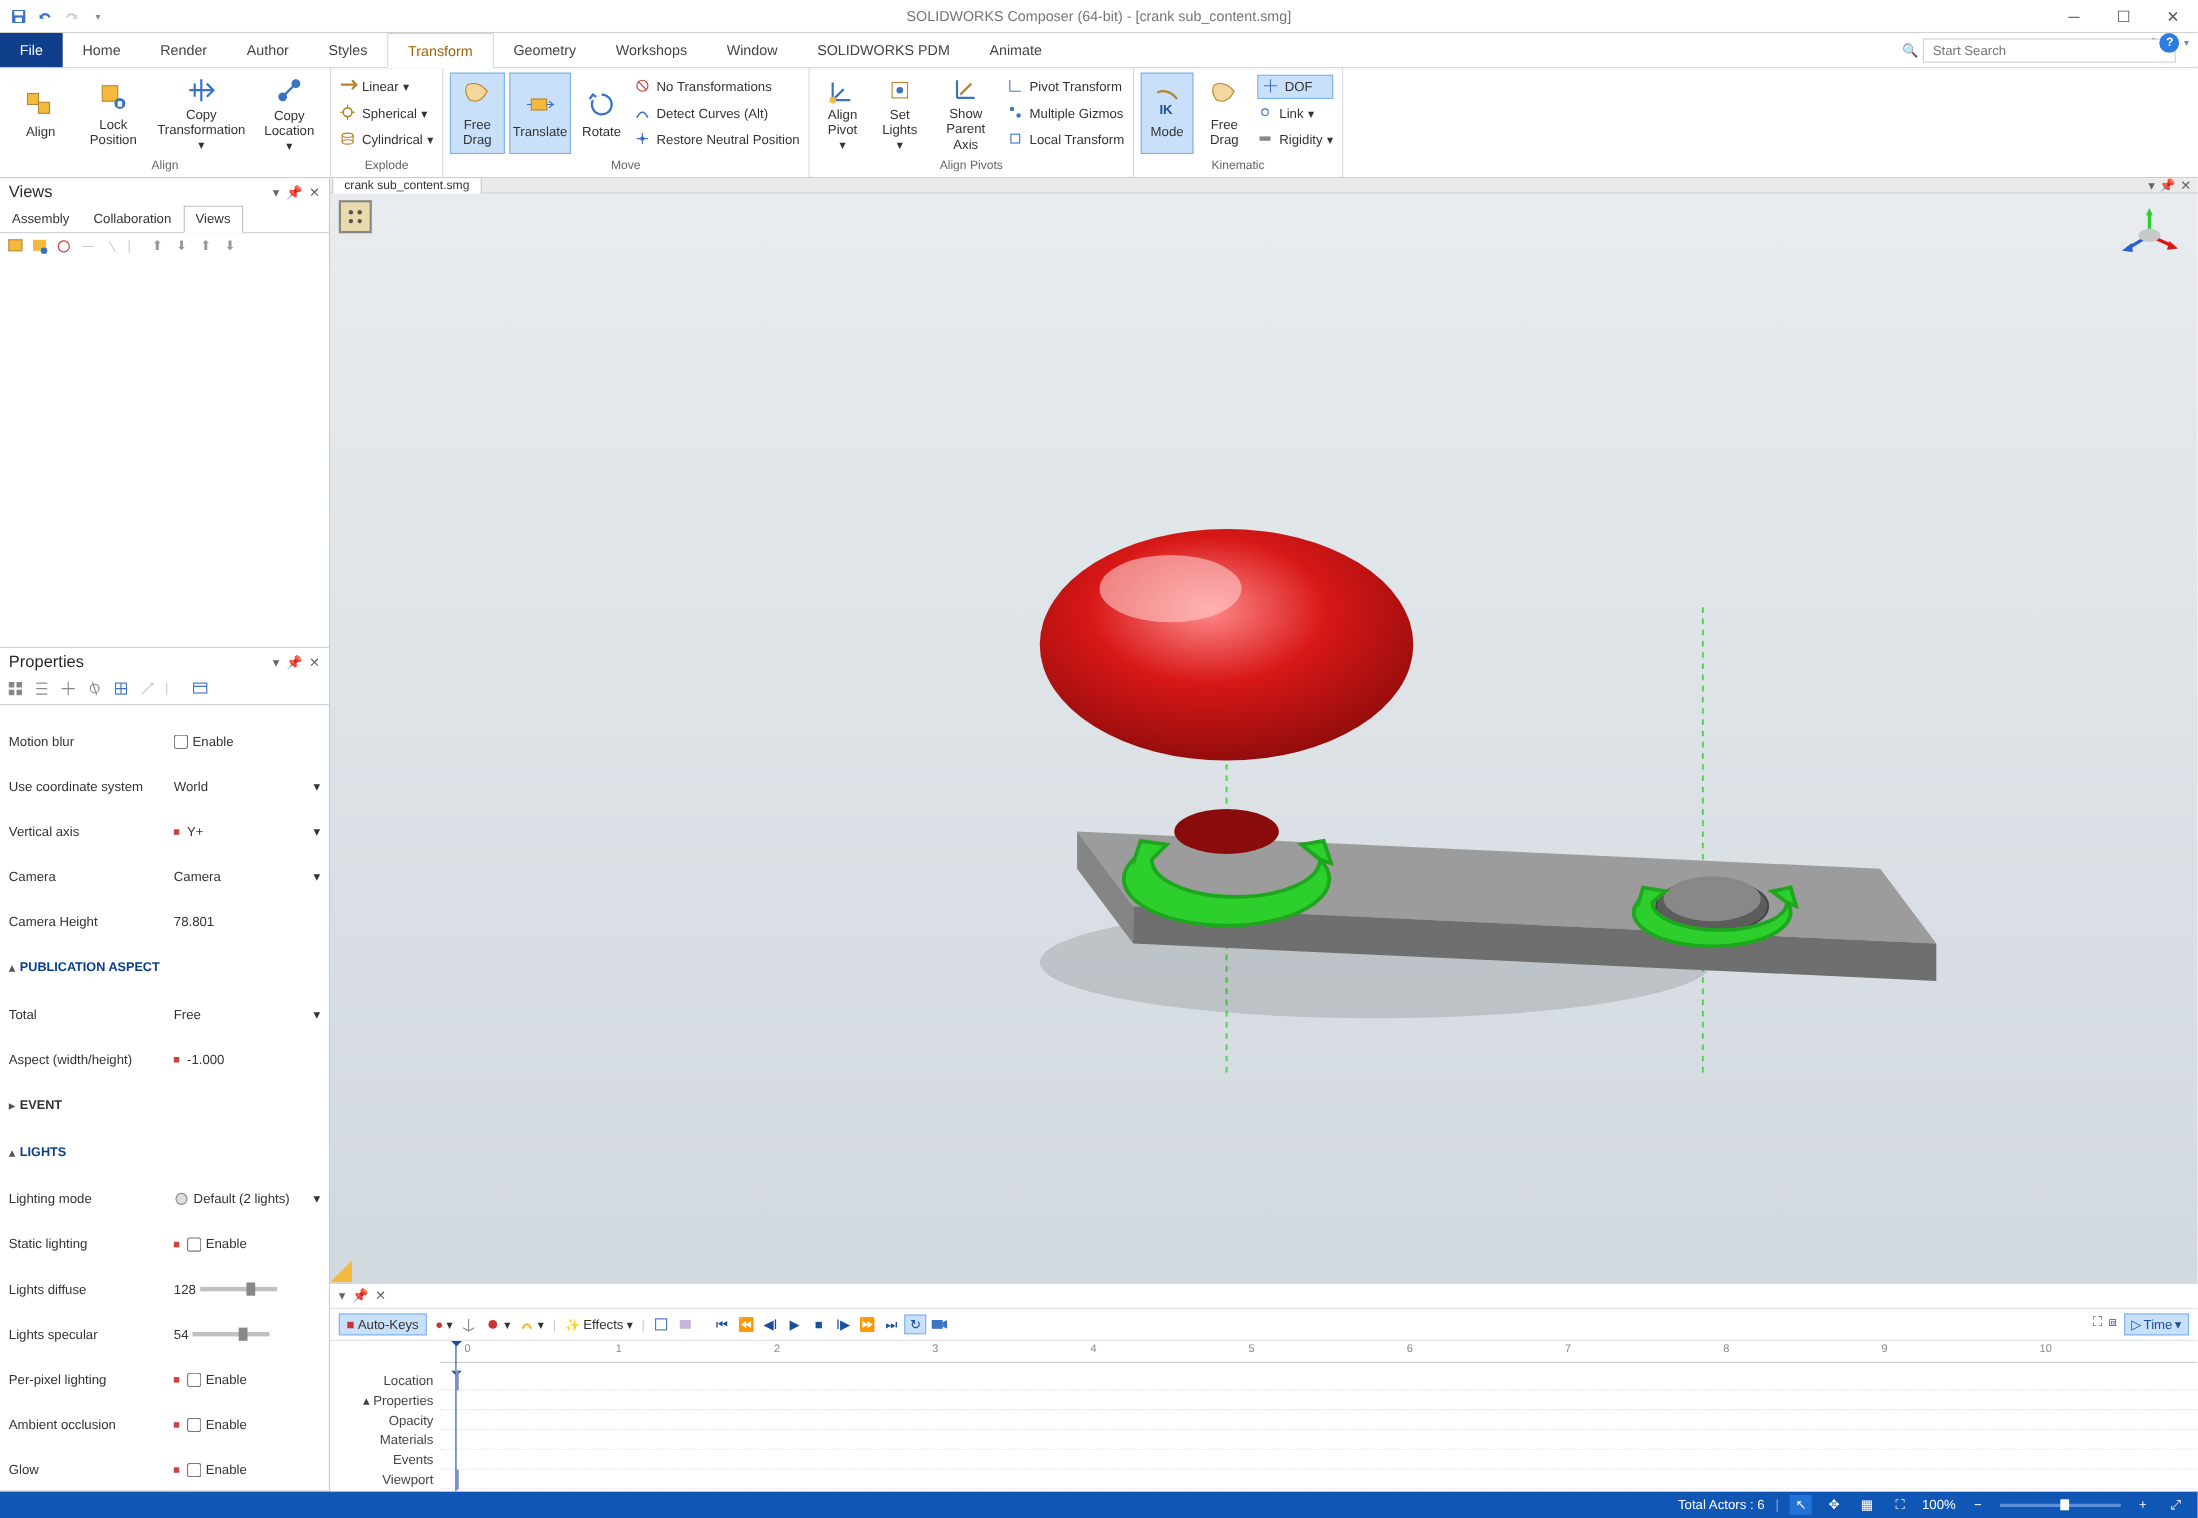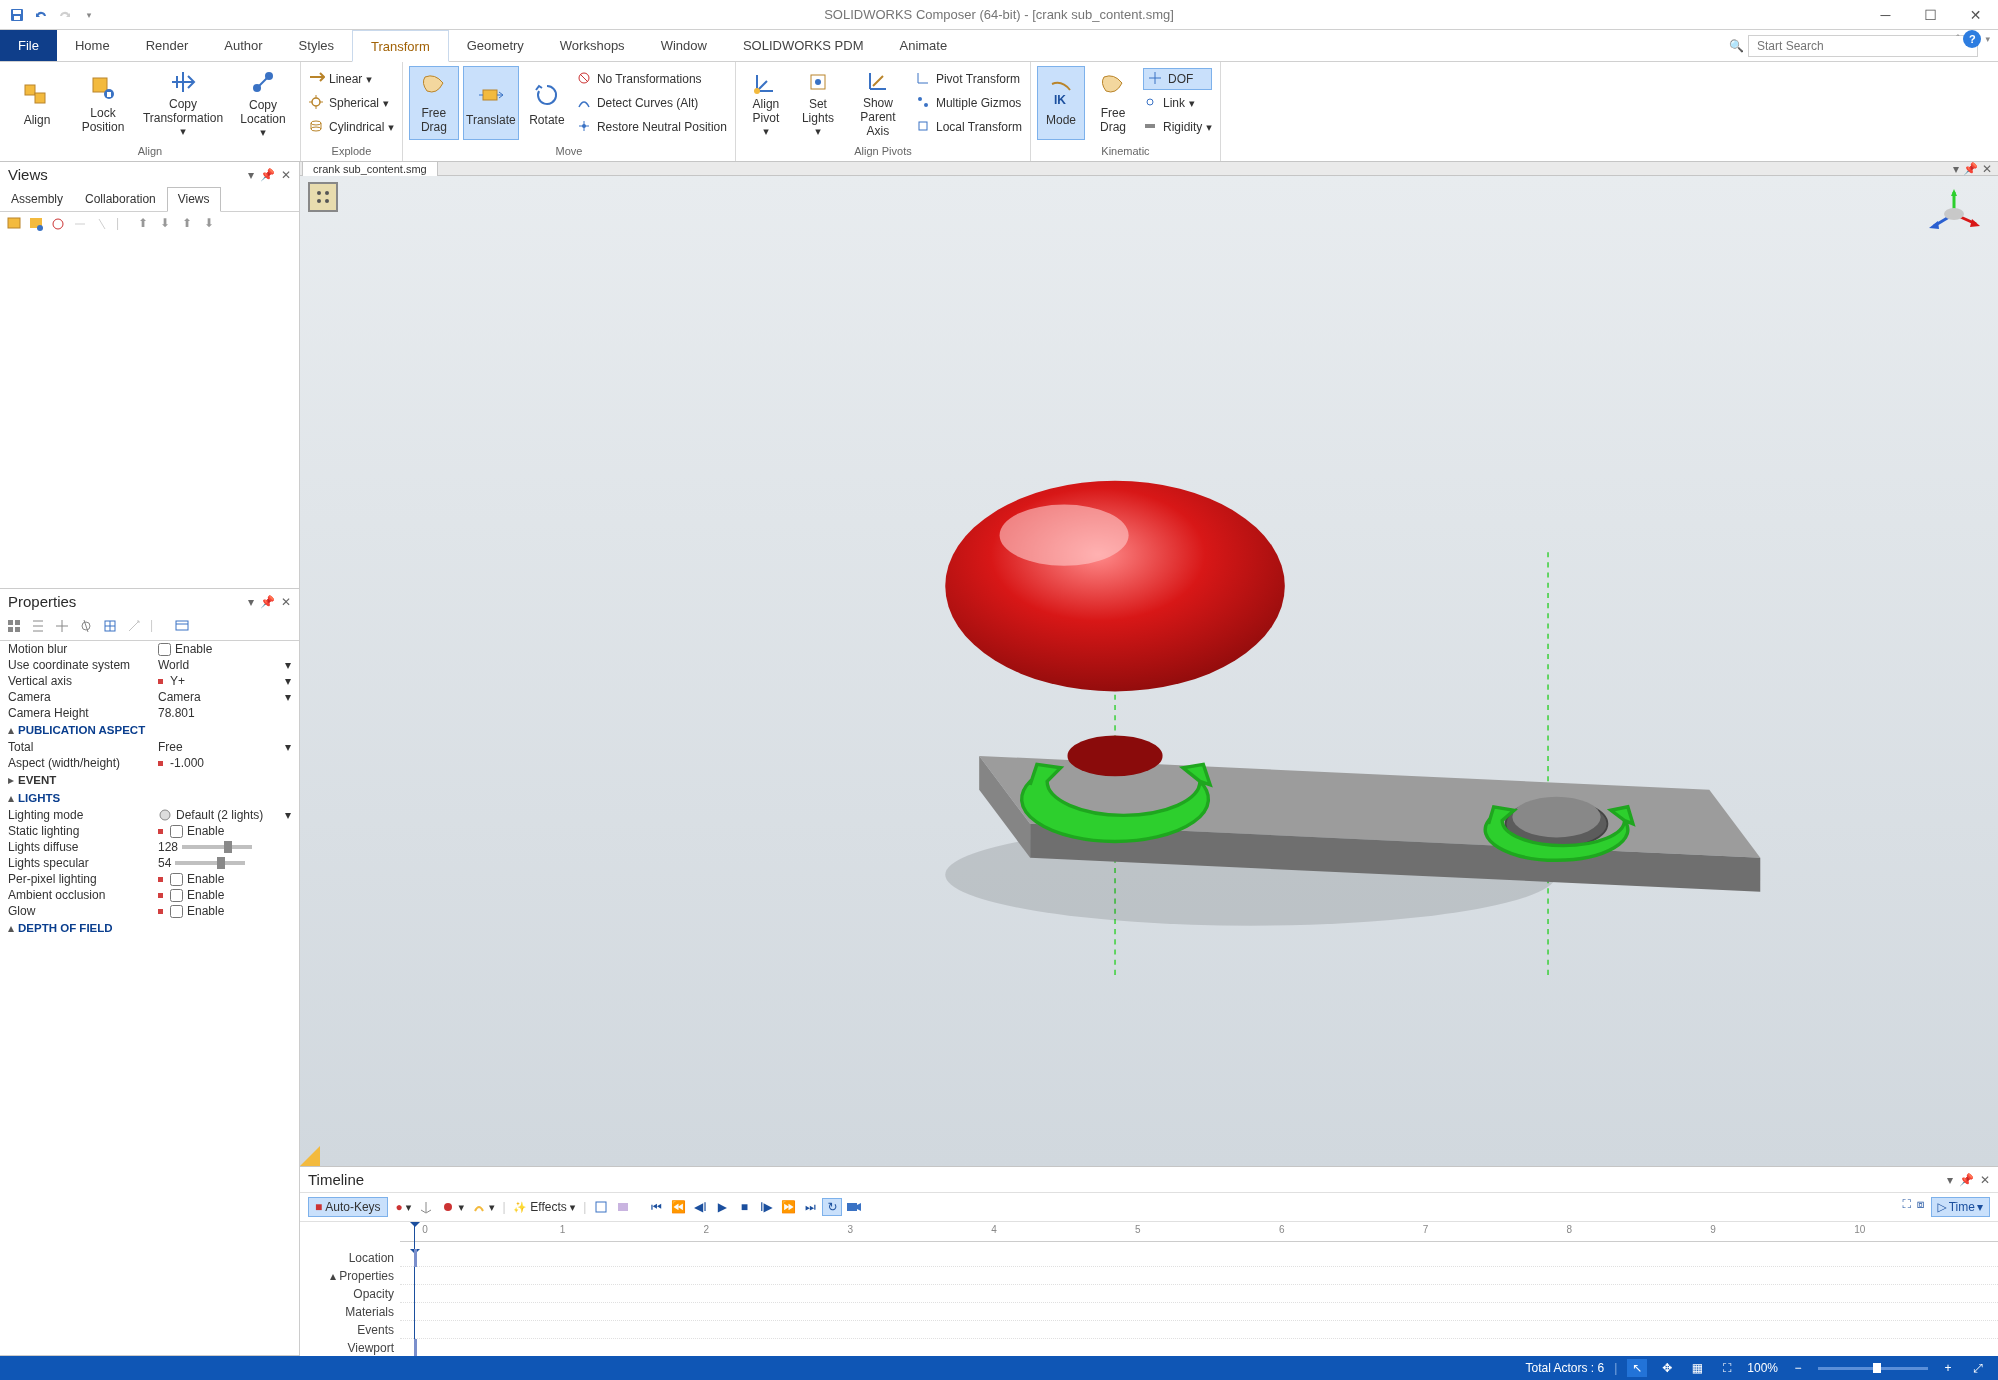--- a/index.html
+++ b/index.html
@@ -45,21 +45,21 @@
 .viewstabs { display: flex; border-bottom: 1px solid #d0d0d0; }
 .viewstabs span { padding: 4px 10px; font-size: 12px; color: #333; cursor: pointer; border: 1px solid transparent; }
 .viewstabs span.active { border: 1px solid #c0c0c0; border-bottom: 1px solid #fff; background: #fff; margin-bottom: -1px; }
 .viewstoolbar { display: flex; gap: 4px; padding: 4px 6px; }
 .viewstoolbar span { width: 18px; height: 18px; display: inline-block; }
 .viewspanel { flex: 1; background: #fff; min-height: 350px; }
 
 .props { flex: 1; display: flex; flex-direction: column; overflow: hidden; }
 .propstoolbar { display: flex; gap: 6px; padding: 4px 6px; border-bottom: 1px solid #d0d0d0; }
 .propstoolbar span { width: 18px; height: 18px; display:inline-block; }
-.proprow { display: flex; align-items: center; padding: 1px 8px; font-size: 11.5px; color: #333; }
+.proprow { display: flex; align-items: center; padding: 1px 8px; font-size: 11.5px; color: #333; margin-top: 25px; }
 .proprow .pn { width: 150px; }
 .proprow .pv { flex: 1; color: #333; display: flex; align-items: center; gap: 4px; }
 .propsect { font-weight: bold; color: #0a3e8e; padding: 2px 4px; font-size: 11.5px; }
 .dot { width: 5px; height: 5px; background: #d23f3f; display: inline-block; margin-right: 3px; }
 .propscroll { flex: 1; overflow-y: auto; }
 .slider { width: 70px; height: 4px; background: #c0c0c0; position: relative; }
 .slider::after { content:''; position:absolute; width:8px; height:12px; background:#888; top:-4px; left:60%; }
 
 
 .center { flex: 1; display: flex; flex-direction: column; }
@@ -694,21 +694,20 @@
           <path d="M14 37 L5 44 L15 45z" fill="#2a5fd0"></path>
         <ellipse cx="30" cy="30" rx="10" ry="6" fill="#c8c8c8"></ellipse>
       </svg>
       <svg style="position:absolute;left:0;bottom:0;" width="20" height="20">
           <path d="M0 20 L20 0 L20 20 Z" fill="#f3ba3e"></path>
         </svg>
     </div>
 
     <div class="timeline">
       <div class="tlhead">
-        <div class="tltitle">Timeline</div>
         <div class="pctrl" style="display:flex;gap:6px;font-size:11px;color:#666;">
             <span>▾</span>
             <span>📌</span>
             <span>✕</span>
           </div>
       </div>
       <div class="tltoolbar">
         <div class="tlbtn autokeys">
             <span style="color:#c33;">■</span>
             <span>Auto-Keys</span>

